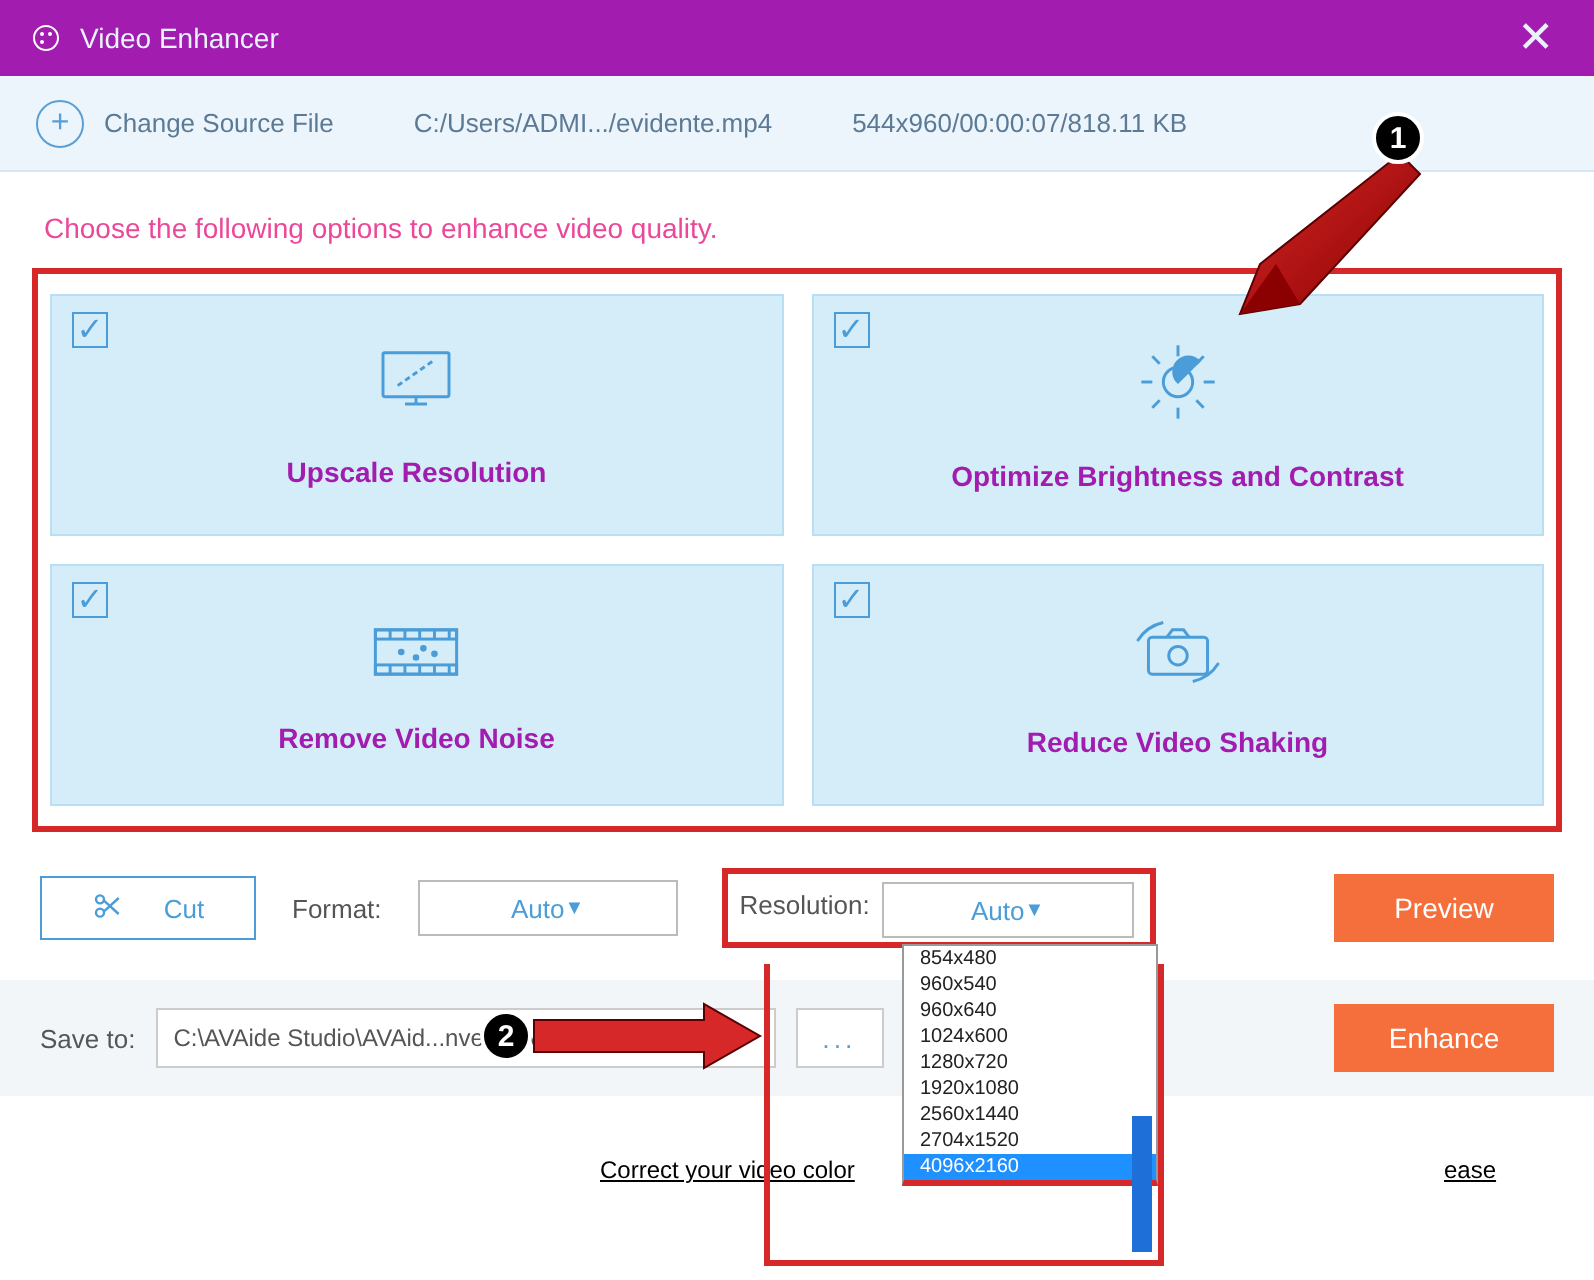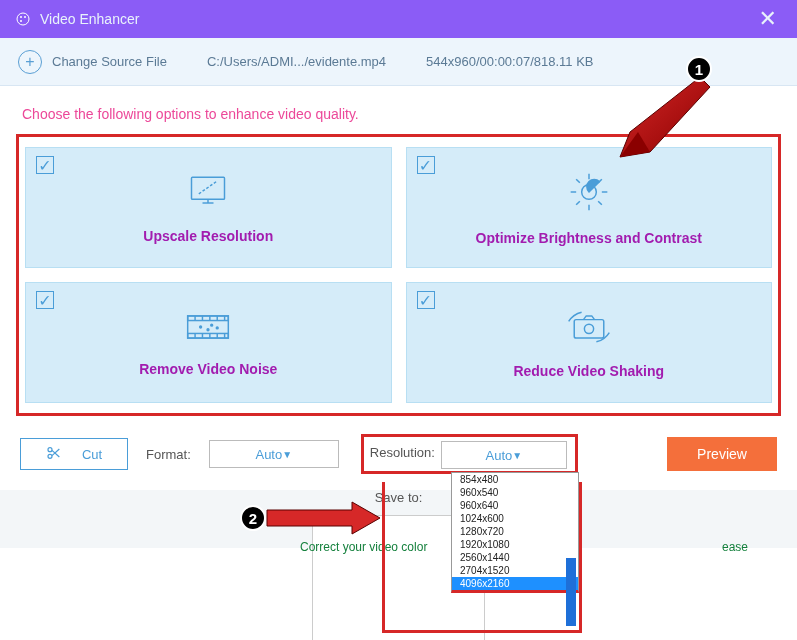--- a/index.html
+++ b/index.html
@@ -1,19 +1,19 @@
 <!DOCTYPE html>
 <html><head>
   <meta charset="utf-8">
   <style>
     * { margin: 0; padding: 0; box-sizing: border-box; font-family: "Segoe UI", Arial, sans-serif; }
     body { width: 797px; height: 640px; background: #fff; overflow: hidden; position: relative; }
     
     .titlebar {
-      background: #8b5cf6;
+      background: #a21caf;
       height: 38px;
       display: flex;
       align-items: center;
       padding: 0 14px;
       color: #fff;
     }
     .titlebar .app-icon {
       width: 18px; height: 18px; margin-right: 8px;
       display: flex; align-items: center; justify-content: center;
     }
@@ -129,21 +129,20 @@
       background: #f3f6f8;
       height: 58px;
       display: flex;
       align-items: center;
       padding: 0 20px;
       gap: 10px;
       font-size: 13px;
       color: #555;
       margin-top: 6px;
       position: relative;
-      flex-direction: column;
     }
     .save-input {
       flex: 0 0 310px;
       height: 30px;
       border: 1px solid #ccc;
       background: #fff;
       padding: 0 8px;
       font-size: 12px;
       color: #555;
     }
@@ -152,23 +151,24 @@
       border: 1px solid #ccc;
       background: #fff;
       color: #5a9fd4;
       cursor: pointer;
       letter-spacing: 2px;
     }
     .enhance-btn { margin-left: auto; }
     
     .bottom-text {
       position: absolute;
-      top: 540px;
+      top: 578px;
       font-size: 12px;
-      color: #15803d;
+      color: #000000;
+      text-decoration: underline;
     }
     
     
     .res-dropdown {
       position: absolute;
       top: 472px;
       left: 451px;
       width: 128px;
       border: 1px solid #999;
       background: #fff;

